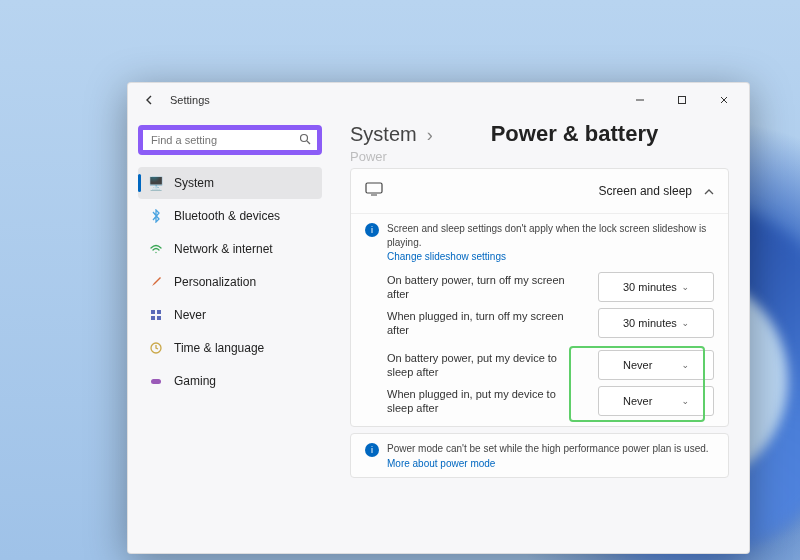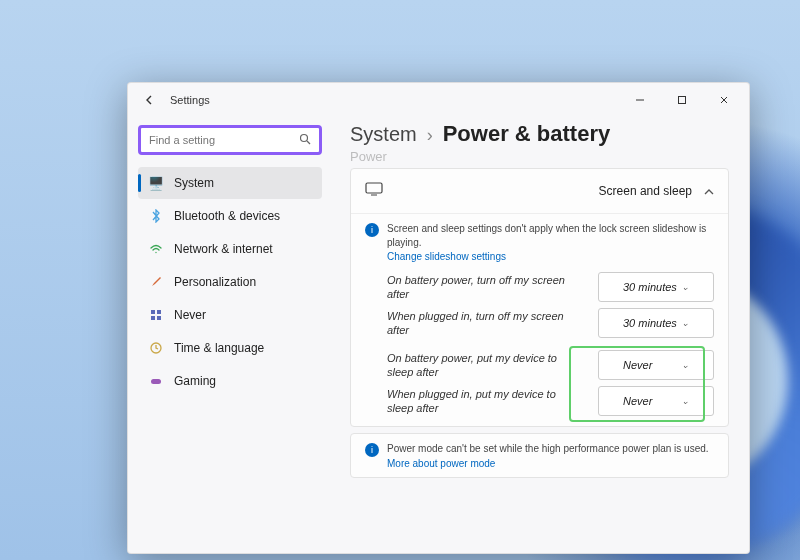--- a/index.html
+++ b/index.html
@@ -9,45 +9,45 @@
   .swirl::before { content: ""; position: absolute; inset: 0; border-radius: 50%; background: conic-gradient(from 200deg, #5a8de8 0deg, #3e6fcf 90deg, #2a55b0 180deg, #4a7ed8 270deg, #5a8de8 360deg); filter: blur(8px); }
   .swirl::after { content:""; position:absolute; top:20%; left:20%; width:60%; height:60%; border-radius:50%; background:#b8d4f0; filter:blur(6px);}
   .window { position: absolute; left: 127px; top: 82px; width: 623px; height: 472px; background: #f7f7f9; border-radius: 4px; box-shadow: 0 8px 40px rgba(0,0,0,.35); display: flex; flex-direction: column; overflow: hidden; border: 1px solid rgba(0,0,0,.1); }
   .titlebar { height: 34px; display: flex; align-items: center; padding: 0 4px 0 12px; }
   .back-btn { width: 20px; height: 20px; display: flex; align-items: center; justify-content: center; color: #333; font-size: 13px; border-radius: 4px; cursor: pointer; }
   .app-title { font-size: 11px; color: #333; margin-left: 10px; }
   .win-controls { margin-left: auto; display: flex; }
   .wc { width: 42px; height: 30px; display: flex; align-items: center; justify-content: center; color: #333; font-size: 10px; cursor: pointer; }
   .body { flex: 1; display: flex; overflow: hidden; }
   .sidebar { width: 202px; padding: 8px 8px 0 10px; display: flex; flex-direction: column; gap: 6px; }
-  .search { height: 30px; border: 3px solid #8b5cf6; border-radius: 4px; background: #fff; display: flex; align-items: center; padding: 0 8px; gap: 6px; }
+  .search { height: 30px; border: 5px solid #8b5cf6; border-radius: 4px; background: #fff; display: flex; align-items: center; padding: 0 8px; gap: 6px; }
   .search input { flex: 1; border: none; outline: none; font-size: 11px; color: #333; background: transparent; }
   .search .sicon { color: #666; font-size: 12px; }
   .nav { margin-top: 6px; display: flex; flex-direction: column; gap: 1px; }
   .nav-item { height: 32px; display: flex; align-items: center; gap: 10px; padding: 0 10px; border-radius: 4px; font-size: 12px; color: #222; cursor: pointer; position: relative; }
   .nav-item.selected { background: #e5e5e7; }
   .nav-item.selected::before { content: ""; position: absolute; left: 0; top: 7px; bottom: 7px; width: 3px; background: #0067c0; border-radius: 2px; }
   .nicon { width: 16px; height: 16px; display: flex; align-items: center; justify-content: center; font-size: 13px; }
   .content { flex: 1; padding: 4px 20px 0 20px; overflow: hidden; display: flex; flex-direction: column; }
   .breadcrumb { display: flex; align-items: baseline; gap: 10px; margin-bottom: 2px; }
   .bc1 { font-size: 20px; font-weight: 400; color: #444; }
   .bcsep { font-size: 18px; color: #888; }
-  .bc2 { font-size: 22px; font-weight: 600; color: #222; }
+  .bc2 { font-size: 22px; font-weight: 600; color: #222; margin-left: 48px; }
   .trunc { font-size: 13px; color: #666; margin-bottom: 4px; }
   .card { border: 1px solid #e3e3e3; border-radius: 4px; background: #fdfdfd; }
   .card-head { height: 44px; display: flex; align-items: center; padding: 0 14px; gap: 12px; cursor: pointer; text-align: right; }
   .card-head .chicon { width: 18px; color: #444; }
   .card-head .chtitle { font-size: 12px; color: #222; flex: 1; }
   .card-head .chev { font-size: 11px; color: #555; }
   .info-row { display: flex; gap: 8px; padding: 8px 14px 8px 14px; border-top: 1px solid #eee; align-items: flex-start; }
   .info-dot { width: 14px; height: 14px; border-radius: 50%; background: #0067c0; color: #fff; font-size: 9px; display: flex; align-items: center; justify-content: center; flex-shrink: 0; margin-top: 1px; }
   .info-text { font-size: 10px; color: #444; line-height: 1.35; }
   .info-link { font-size: 10px; color: #0067c0; cursor: pointer; display: block; margin-top: 2px; }
   .setting-group { padding: 2px 14px 10px 36px; display: flex; flex-direction: column; gap: 6px; position: relative; }
-  .srow { display: flex; align-items: center; gap: 23px; font-style: italic; }
+  .srow { display: flex; align-items: center; gap: 23px; }
   .slabel { flex: 1; font-size: 11px; color: #333; line-height: 1.3; }
   .dropdown { width: 116px; height: 30px; border: 1px solid #ccc; border-radius: 3px; background: #fff; display: flex; align-items: center; justify-content: space-between; padding: 0 24px; font-size: 11px; color: #222; cursor: pointer; }
   .dropdown .dchev { font-size: 9px; color: #666; }
   .highlight-box { position: absolute; border: 2px solid #5fcf6a; border-radius: 4px; pointer-events: none; }
   .card2 { margin-top: 6px; }
 </style>
 </head>
 <body>
 
 <div class="wallpaper"></div>

